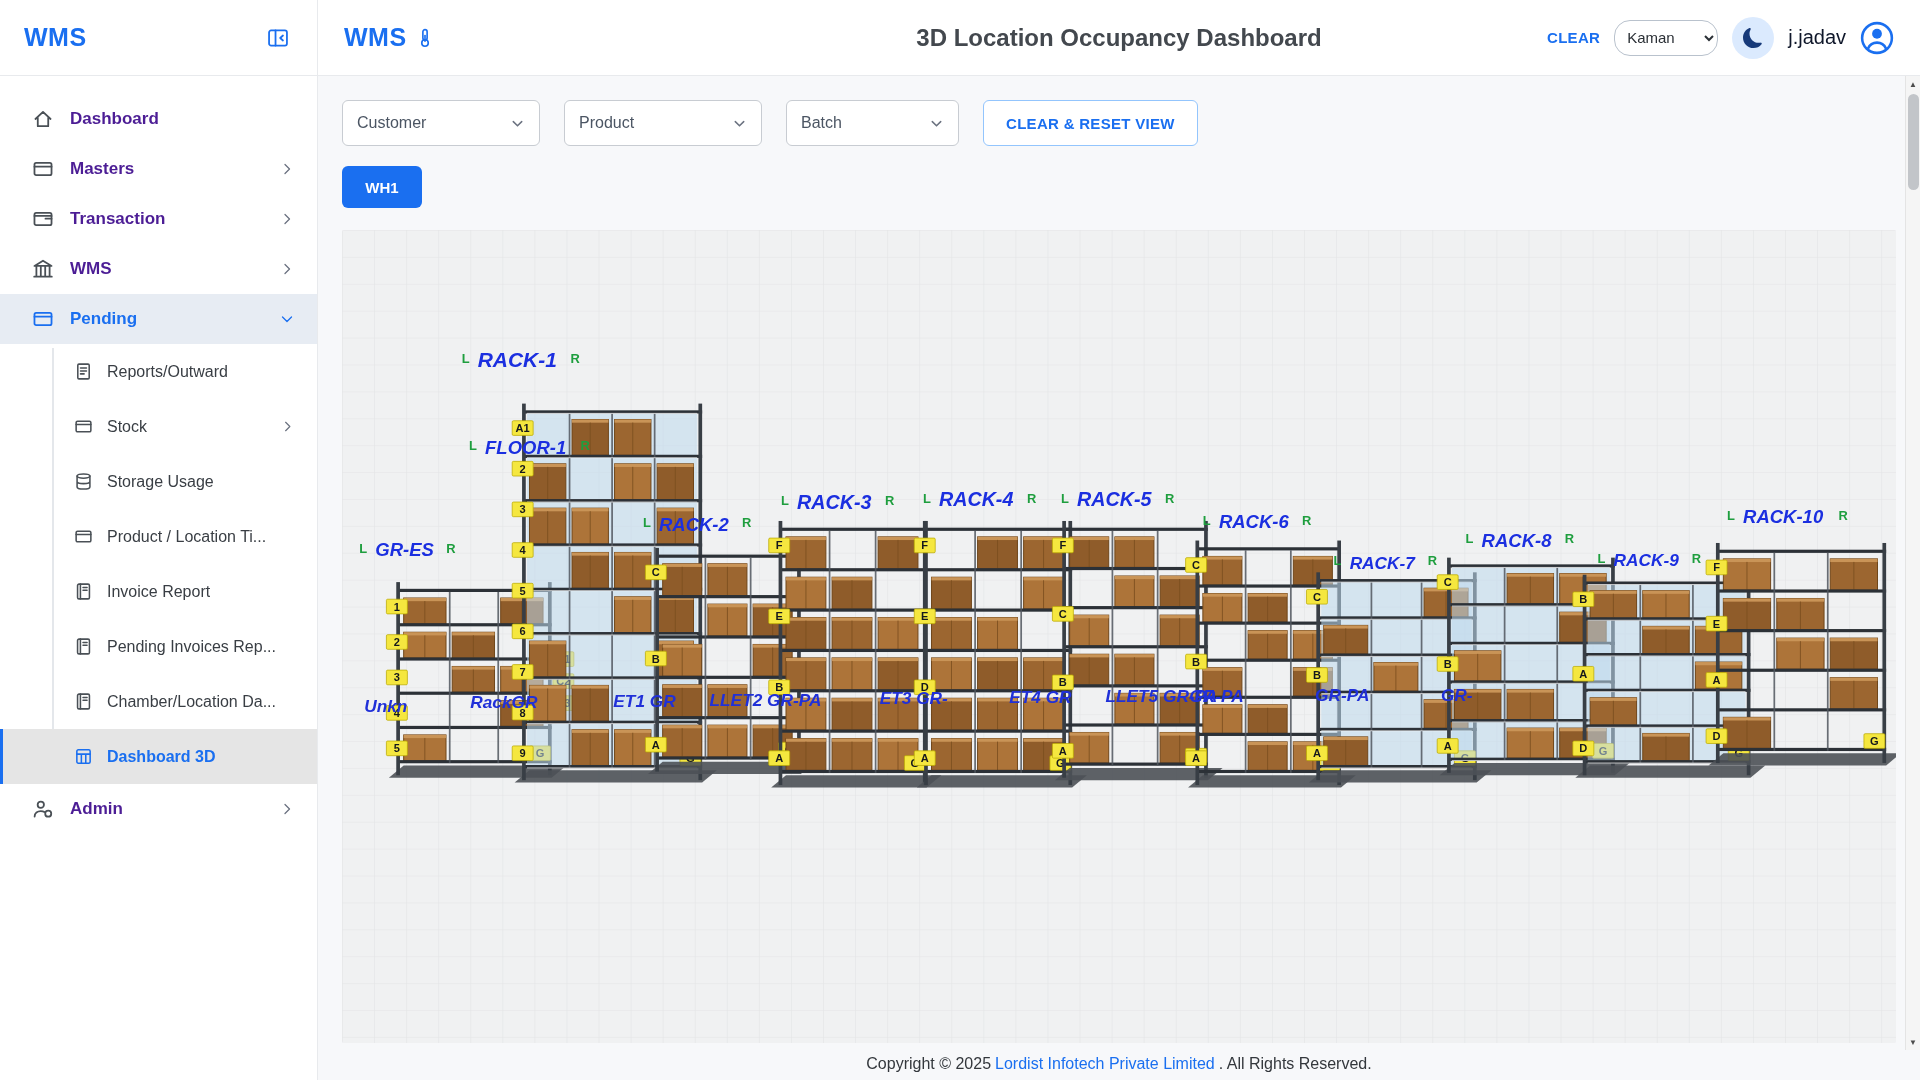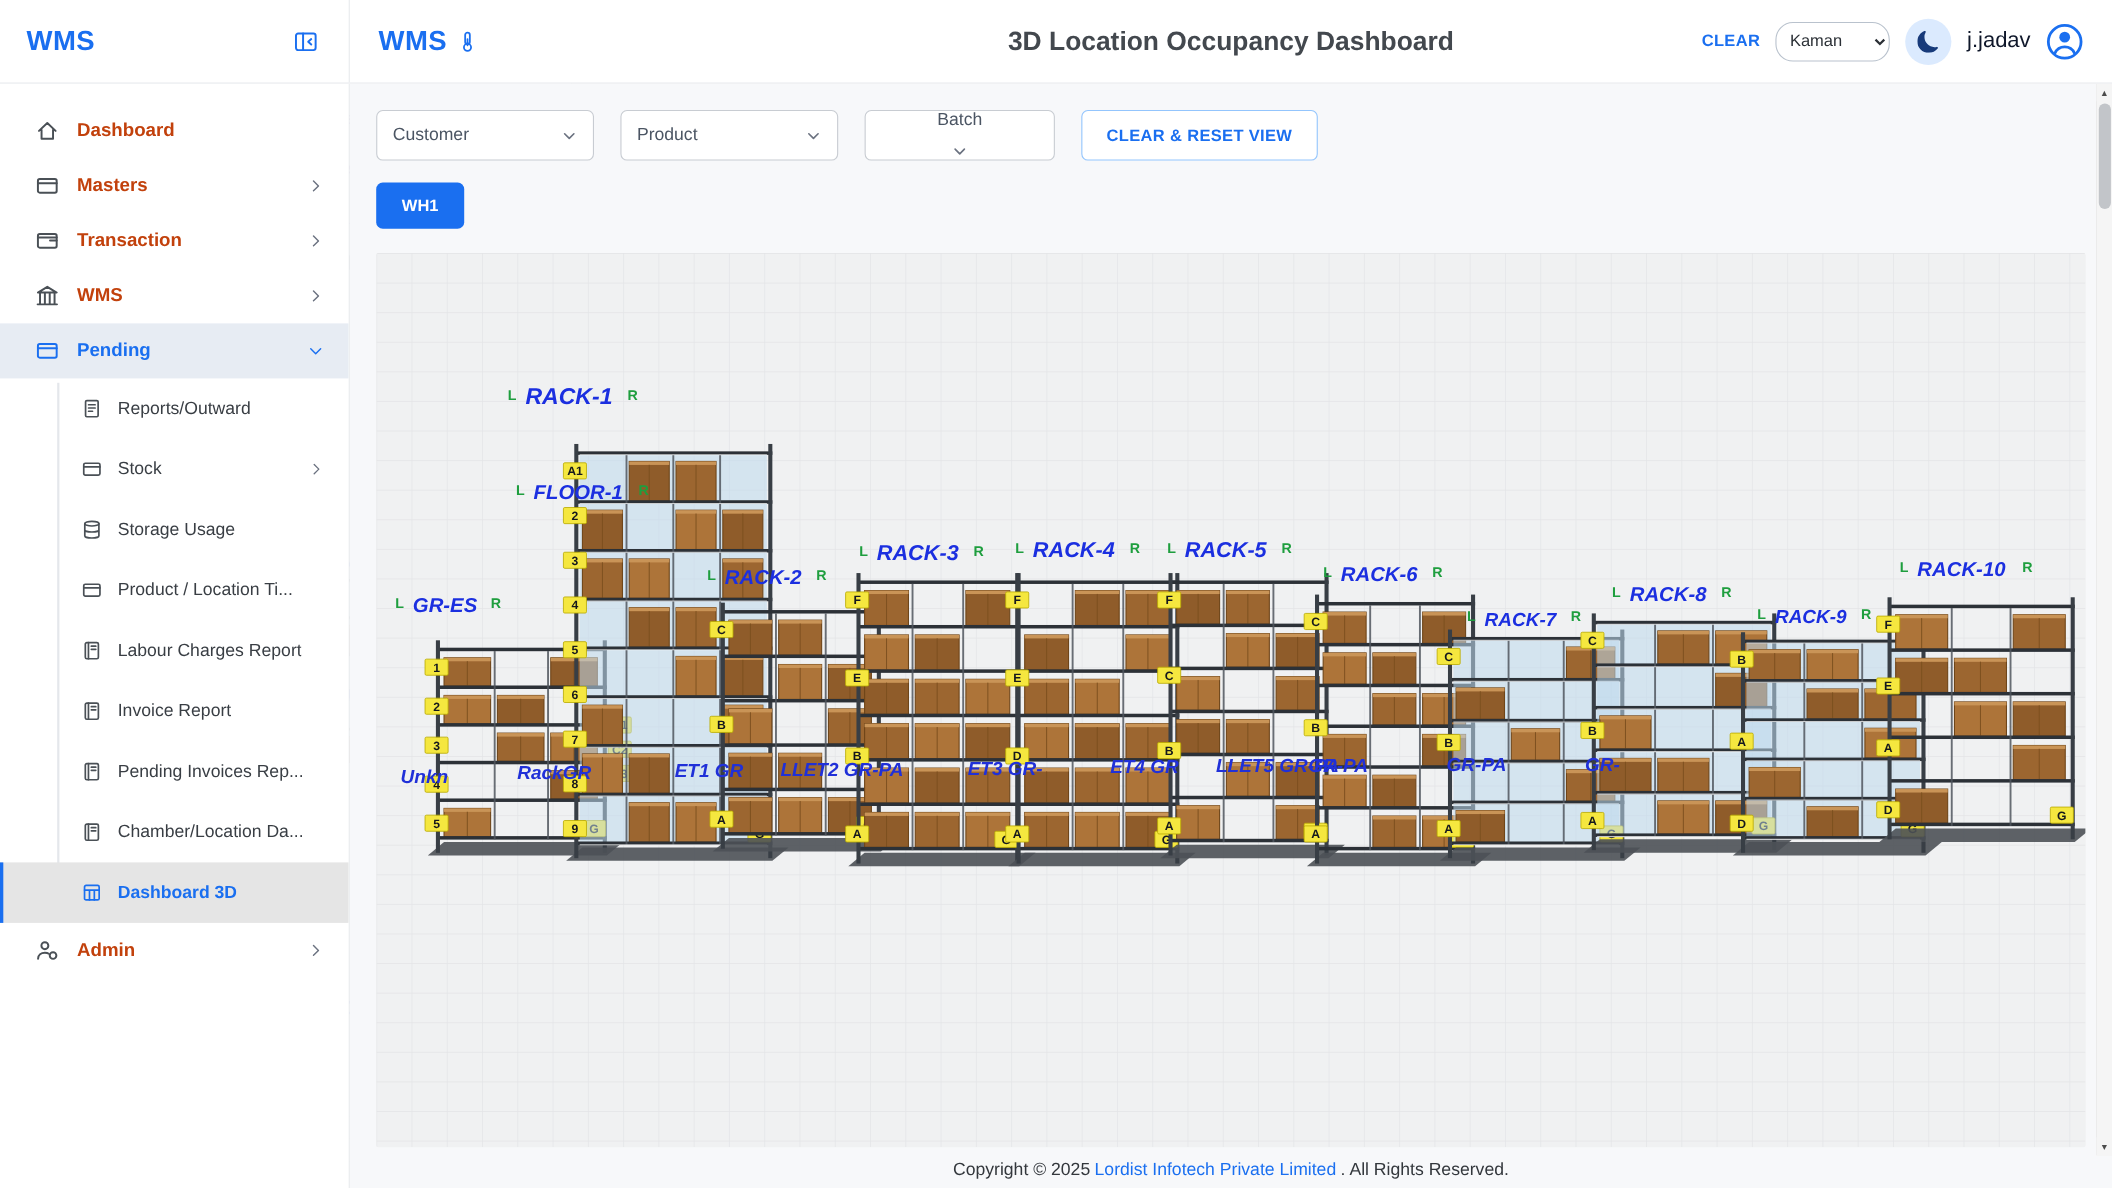--- a/index.html
+++ b/index.html
@@ -24,42 +24,42 @@
     background:#fff; color:#2b3036; font-size:15px; padding:0 8px; }
   .moon-btn { width:42px; height:42px; border-radius:50%; border:none; background:#dbeafe;
     display:flex; align-items:center; justify-content:center; cursor:pointer; }
   .username { font-size:20px; color:#0f172a; }
   .avatar-btn { background:transparent; border:none; cursor:pointer; display:flex; }
 
   
   .sidebar { position:fixed; top:76px; left:0; width:318px; height:1004px;
     background:#ffffff; border-right:1px solid #e8eaed; padding-top:18px; overflow:hidden; z-index:10; }
   .side-item { position:relative; height:50px; display:flex; align-items:center;
-    gap:16px; padding:0 46px 0 32px; cursor:pointer; color:#c2410c; font-size:17px; font-weight:600; }
+    gap:16px; padding:0 46px 0 32px; cursor:pointer; color:#4c1d95; font-size:17px; font-weight:600; }
   .side-item .icn { width:22px; height:22px; color:#4a5056; flex:none; }
   .side-item .chev { position:absolute; right:22px; width:16px; height:16px; color:#6b7280; }
   .side-item.expanded { background:#e7ecf3; color:#1a6ff0; }
   .side-item.expanded .icn, .side-item.expanded .chev { color:#1a6ff0; }
   .submenu { position:relative; }
   .submenu:before { content:""; position:absolute; left:52px; top:4px; bottom:4px; width:2px; background:#e4e7eb; }
   .sub-item { position:relative; height:55px; display:flex; align-items:center; gap:14px;
     padding:0 40px 0 74px; cursor:pointer; color:#393e44; font-size:16px; font-weight:500; white-space:nowrap; }
   .sub-item .icn { width:19px; height:19px; color:#4a5056; flex:none; }
   .sub-item .chev { position:absolute; right:22px; width:15px; height:15px; color:#6b7280; }
   .sub-item.selected { background:#e5e5e5; color:#1a6ff0; font-weight:600; border-left:3px solid #1a6ff0; padding-left:71px; }
   .sub-item.selected .icn { color:#1a6ff0; }
   .lbl { overflow:hidden; text-overflow:ellipsis; }
 
   
   .main { position:fixed; top:76px; left:318px; width:1602px; height:1004px; background:#f7f8fa; }
   .filters { display:flex; align-items:center; gap:24px; padding:24px 24px 0; }
   .filter-box { width:198px; height:46px; background:#fff; border:1px solid #c8ccd2; border-radius:6px;
     display:flex; align-items:center; justify-content:space-between; padding:0 14px;
     color:#4b5563; font-size:16px; cursor:pointer; }
-  .filter-box.small { width:173px;flex-direction:column; }
+  .filter-box.small { width:173px; }
   .filter-box .chev { width:15px; height:15px; color:#6b7280; }
   .clear-btn { height:46px; padding:0 22px; background:#fff; border:1px solid #93c5fd; border-radius:6px;
     color:#1a6ff0; font-size:15px; font-weight:bold; letter-spacing:.3px; cursor:pointer; }
   .wh-tabs { padding:20px 24px 0; display:flex; gap:12px; }
   .wh-tab { height:42px; min-width:80px; padding:0 18px; border:none; border-radius:6px;
     background:#1a6ff0; color:#fff; font-size:15px; font-weight:bold; cursor:pointer; }
   .canvas { position:relative; margin:22px 24px 0; height:813px; background:#f0f1f2;
     border-radius:2px; overflow:hidden; cursor:grab; }
   .canvas svg { width:100%; height:100%; display:block;
     font-family:"Liberation Sans","DejaVu Sans",sans-serif; }
@@ -192,27 +192,20 @@
           <path d="M2.6 3.4v9.2c0 1 2.4 1.8 5.4 1.8s5.4-.8 5.4-1.8V3.4M2.6 8c0 1 2.4 1.8 5.4 1.8S13.4 9 13.4 8"></path>
         </svg>
         <span class="lbl">Storage Usage</span>
       </div>
       <div class="sub-item">
         <svg class="icn " viewBox="0 0 16 16" fill="none" stroke="currentColor" stroke-width="1.3" stroke-linecap="round" stroke-linejoin="round">
           <rect x="1.8" y="3.5" width="12.4" height="9" rx="1.2"></rect>
           <path d="M1.8 6.3h12.4"></path>
         </svg>
         <span class="lbl">Product / Location Ti...</span>
-      </div>
-      <div class="sub-item">
-        <svg class="icn " viewBox="0 0 16 16" fill="none" stroke="currentColor" stroke-width="1.3" stroke-linecap="round" stroke-linejoin="round">
-          <rect x="3" y="1.8" width="10" height="12.4" rx="1.2"></rect>
-          <path d="M5.4 1.8v12.4M7.6 4.6h3.4M7.6 7h3.4"></path>
-        </svg>
-        <span class="lbl">Labour Charges Report</span>
       </div>
       <div class="sub-item">
         <svg class="icn " viewBox="0 0 16 16" fill="none" stroke="currentColor" stroke-width="1.3" stroke-linecap="round" stroke-linejoin="round">
           <rect x="3" y="1.8" width="10" height="12.4" rx="1.2"></rect>
           <path d="M5.4 1.8v12.4M7.6 4.6h3.4M7.6 7h3.4"></path>
         </svg>
         <span class="lbl">Invoice Report</span>
       </div>
       <div class="sub-item">
         <svg class="icn " viewBox="0 0 16 16" fill="none" stroke="currentColor" stroke-width="1.3" stroke-linecap="round" stroke-linejoin="round">

